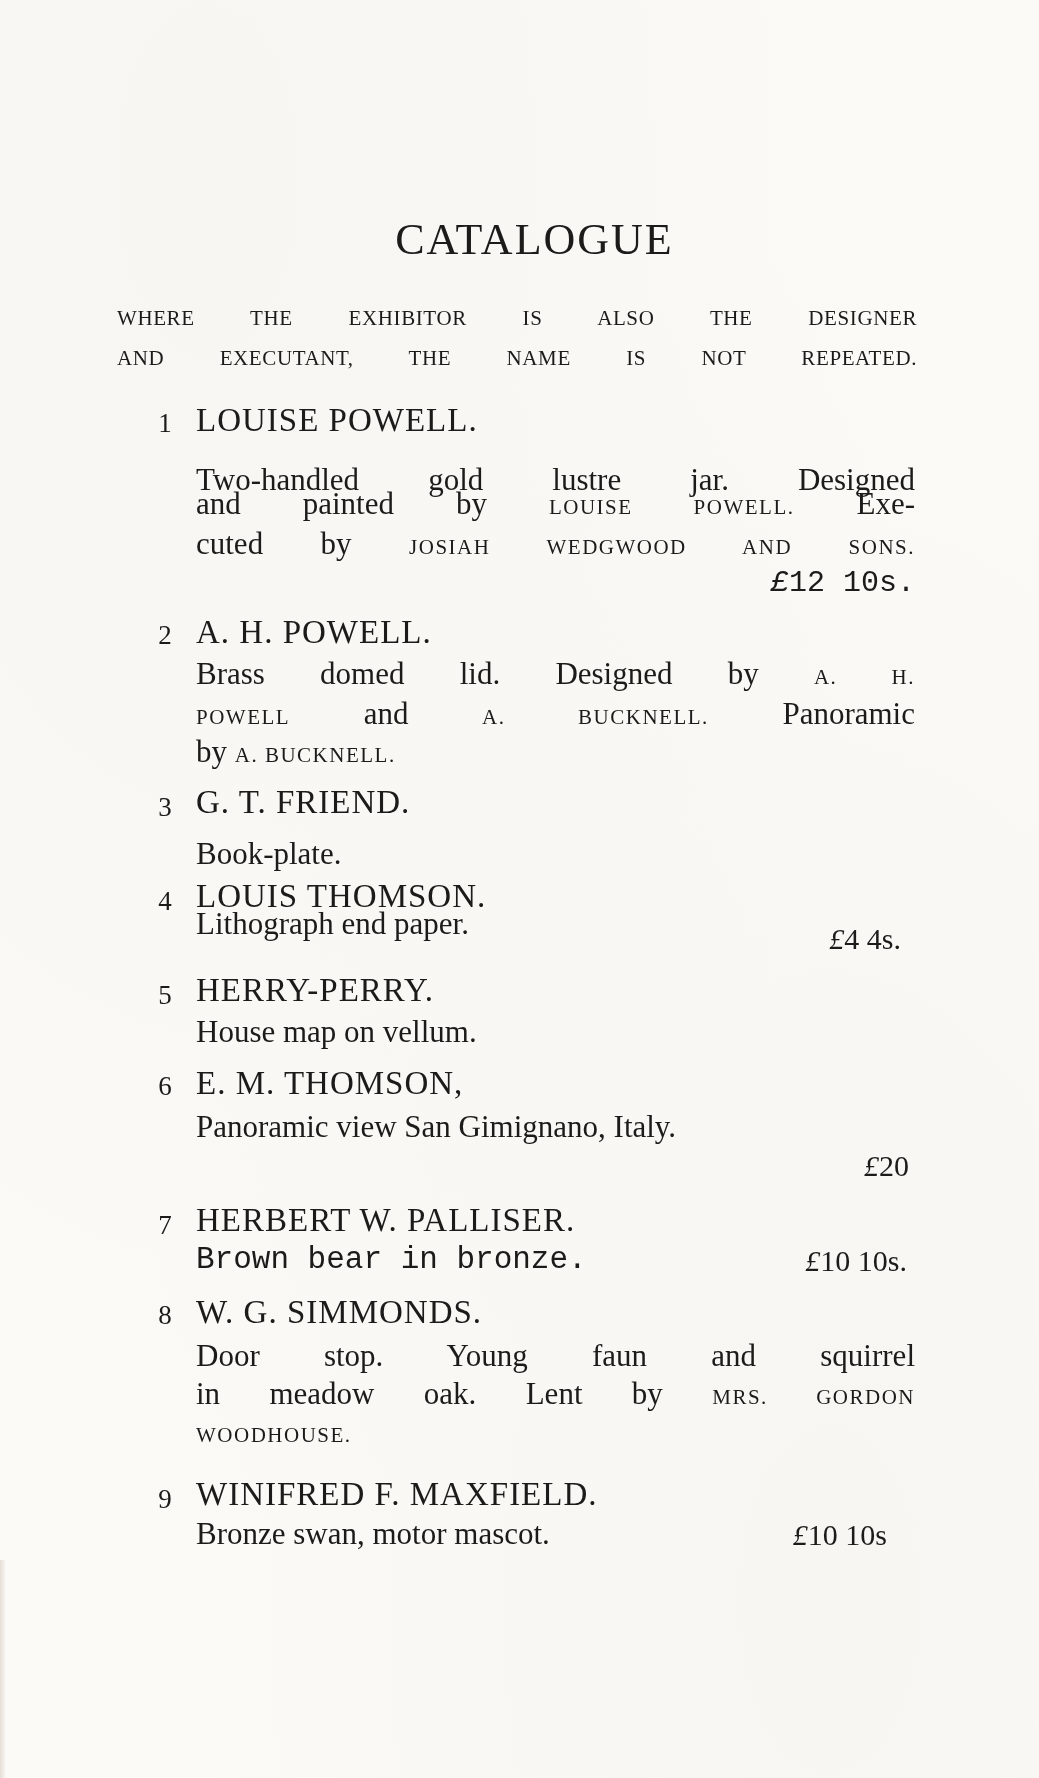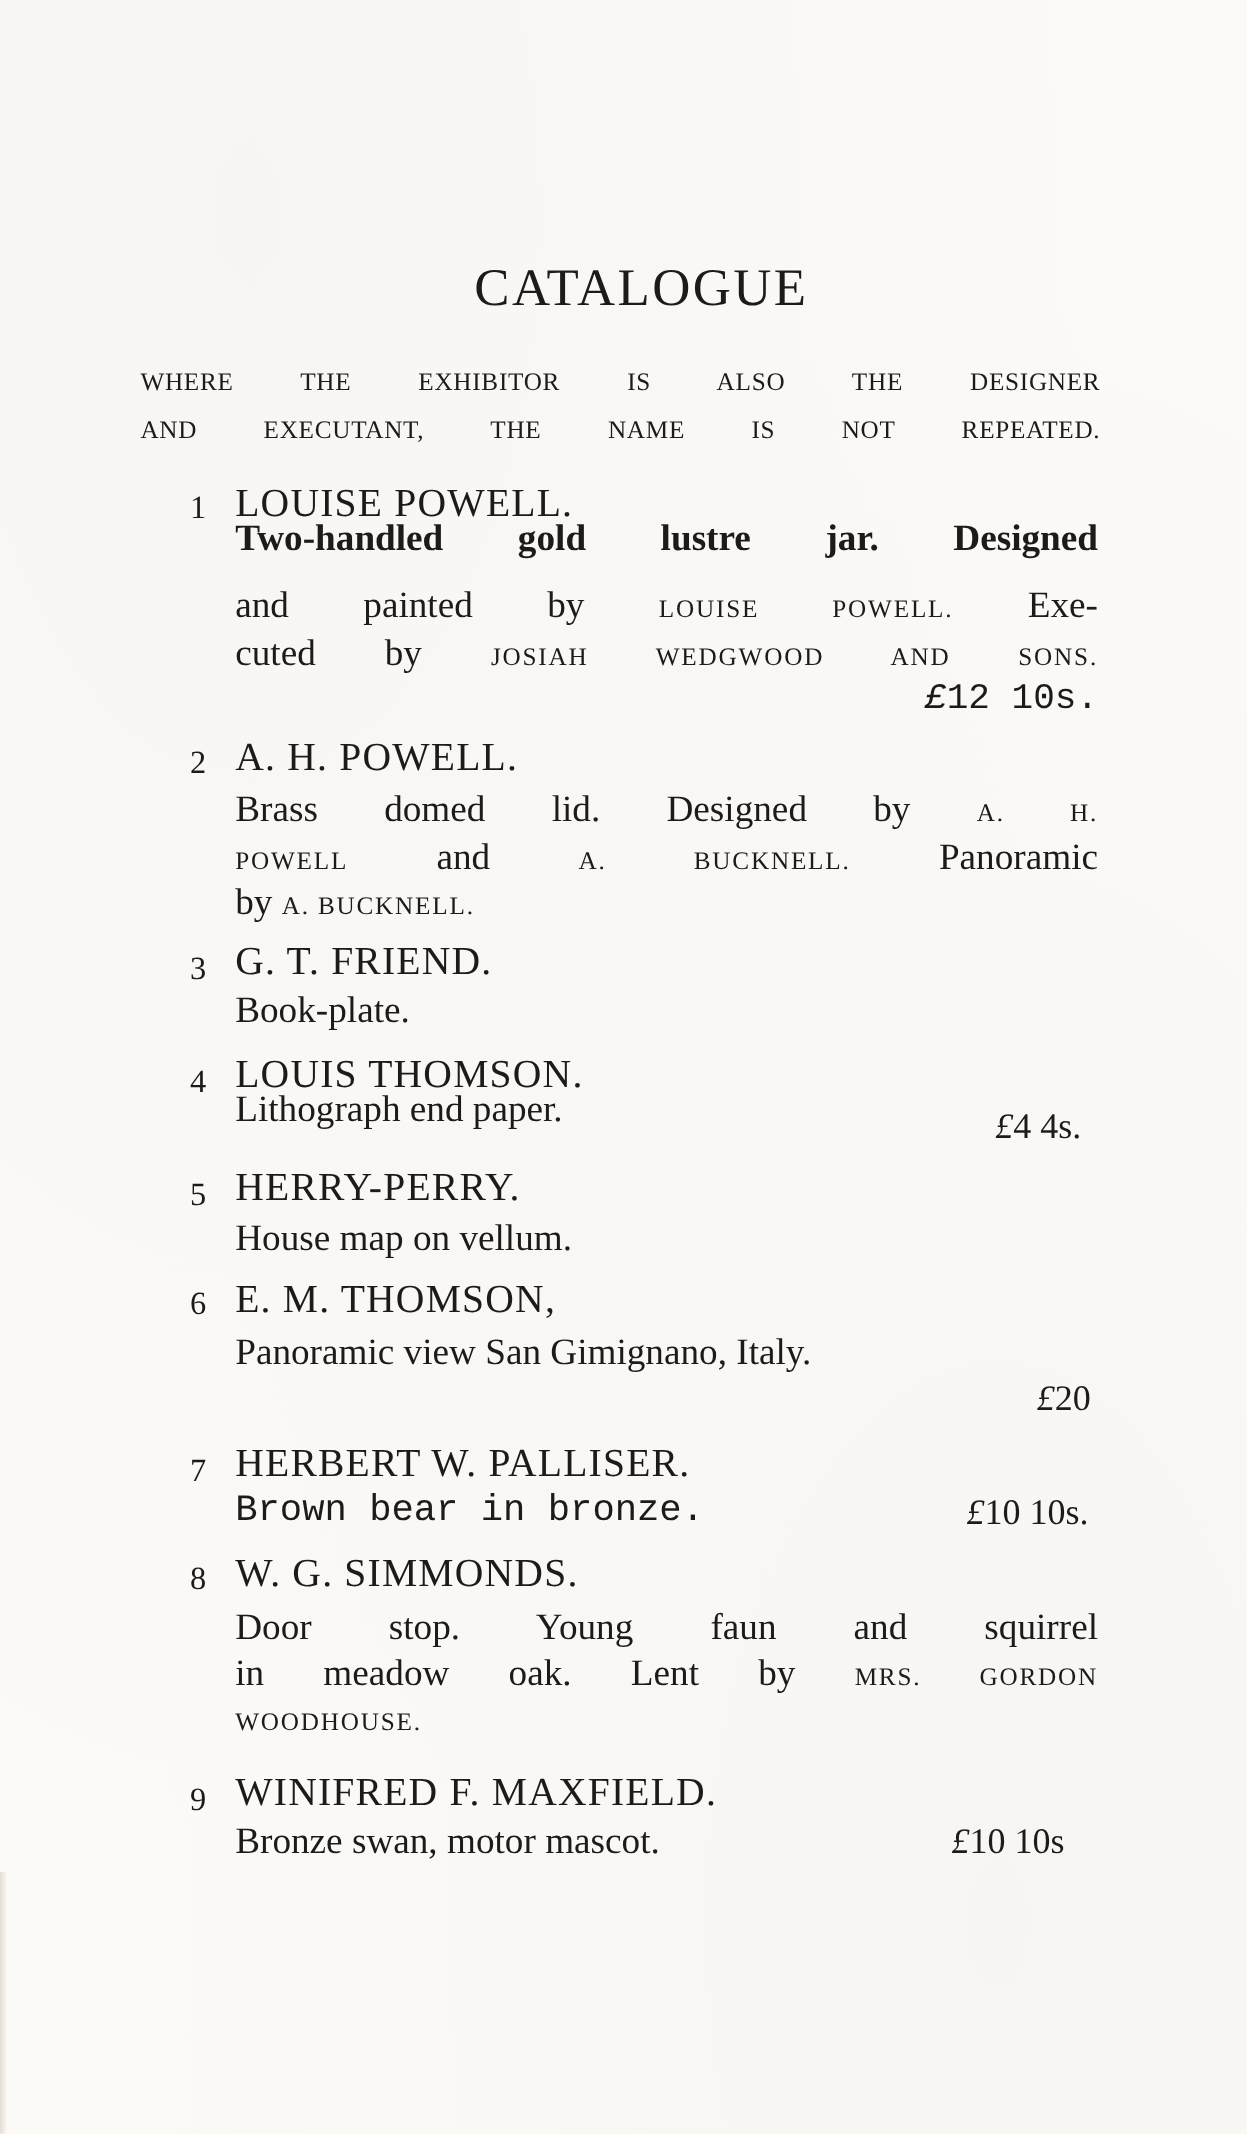--- a/index.html
+++ b/index.html
@@ -106,21 +106,21 @@
   <div class="left-edge"></div>
 
   <h1 class="title">CATALOGUE</h1>
 
   <div class="subhead l2">AND EXECUTANT, THE NAME IS NOT REPEATED.</div>
   <div class="subhead l1">WHERE THE EXHIBITOR IS ALSO THE DESIGNER</div>
 
   <div class="entry" style="top:402px;">
     <span class="num" style="top:6px;">1</span>
     <span class="name">LOUISE POWELL.</span>
-    <div class="line just" style="top:28px;font-weight:bold;">
+    <div class="line just" style="top:60px;">
       <span>Two-handled gold lustre jar.  Designed</span>
     </div>
     <div class="line just" style="top:84px;">
       <span>and painted by </span><span class="sc">LOUISE POWELL.</span><span>   Exe-</span>
     </div>
     <div class="line just" style="top:124px;">
       <span>cuted by </span><span class="sc">JOSIAH WEDGWOOD AND SONS.</span>
     </div>
     <div class="price" style="top:164px;font-family:Liberation Mono, monospace;">
       <span class="pound">£</span><span>12 10s.</span>
@@ -137,21 +137,21 @@
       <span class="sc">POWELL</span><span> and </span><span class="sc">A. BUCKNELL.</span><span>  Panoramic</span>
     </div>
     <div class="line" style="top:120px;">
       <span>by </span><span class="sc">A. BUCKNELL.</span>
     </div>
   </div>
 
   <div class="entry" style="top:784px;">
     <span class="num" style="top:8px;">3</span>
     <span class="name">G. T. FRIEND.</span>
-    <div class="line" style="top:40px;">
+    <div class="line" style="top:52px;">
       <span>Book-plate.</span>
     </div>
   </div>
 
   <div class="entry" style="top:878px;">
     <span class="num" style="top:8px;">4</span>
     <span class="name">LOUIS THOMSON.</span>
     <div class="line" style="top:28px;">
       <span>Lithograph end paper.</span>
     </div>

